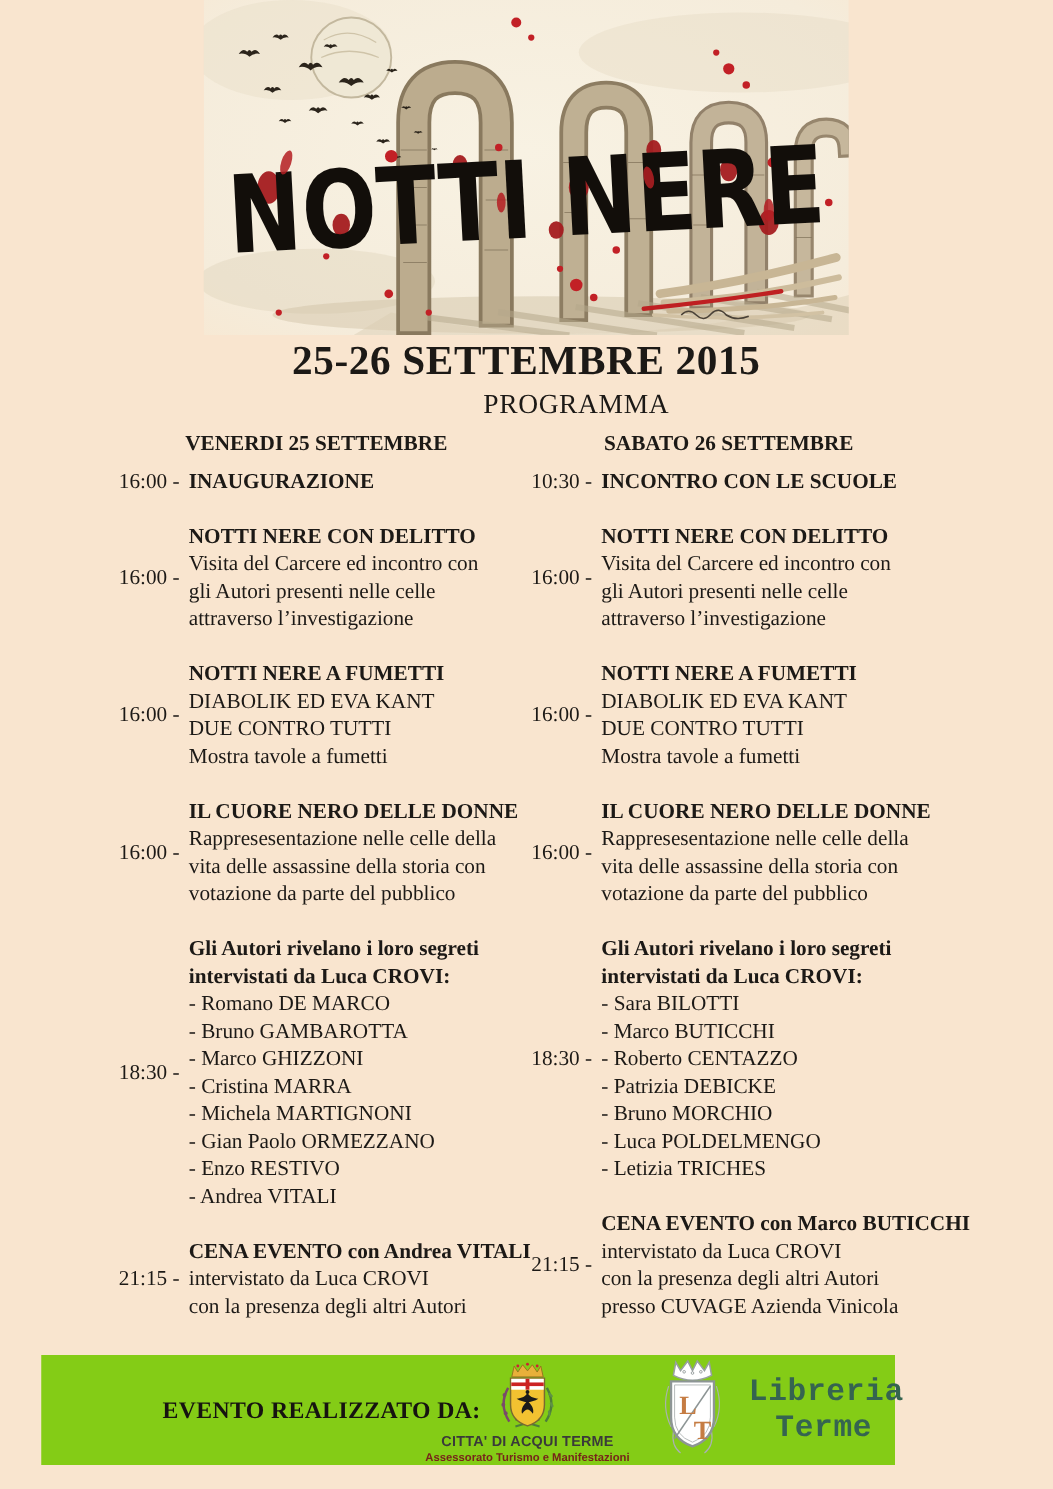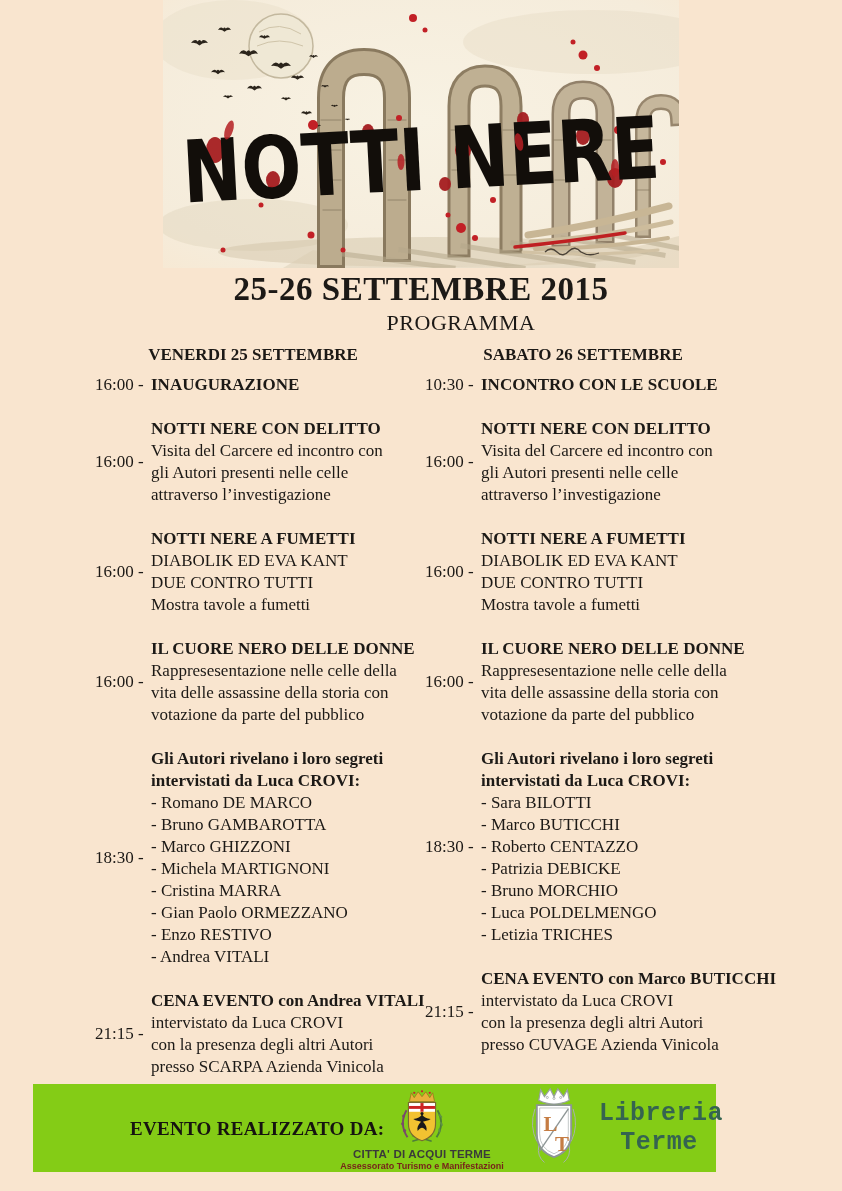--- a/index.html
+++ b/index.html
@@ -213,34 +213,33 @@
           </div>
         </div>
         <div class="event">
           <div class="event-time">18:30 -</div>
           <div class="event-lines">
             <div class="line b">Gli Autori rivelano i loro segreti</div>
             <div class="line b">intervistati da Luca CROVI:</div>
             <div class="line">- Romano DE MARCO</div>
             <div class="line">- Bruno GAMBAROTTA</div>
             <div class="line">- Marco GHIZZONI</div>
+            <div class="line">- Cristina MARRA</div>
             <div class="line">- Michela MARTIGNONI</div>
-            <div class="line">- Cristina MARRA</div>
             <div class="line">- Gian Paolo ORMEZZANO</div>
             <div class="line">- Enzo RESTIVO</div>
             <div class="line">- Andrea VITALI</div>
           </div>
         </div>
         <div class="event">
           <div class="event-time">21:15 -</div>
           <div class="event-lines">
             <div class="line b">CENA EVENTO con Andrea VITALI</div>
             <div class="line">intervistato da Luca CROVI</div>
             <div class="line">con la presenza degli altri Autori</div>
-            <div class="line">presso SCARPA Azienda Vinicola</div>
           </div>
         </div>
       </div>
       <div class="col">
         <div class="col-header">SABATO 26 SETTEMBRE</div>
         <div class="event">
           <div class="event-time">10:30 -</div>
           <div class="event-lines">
             <div class="line b">INCONTRO CON LE SCUOLE</div>
           </div>

